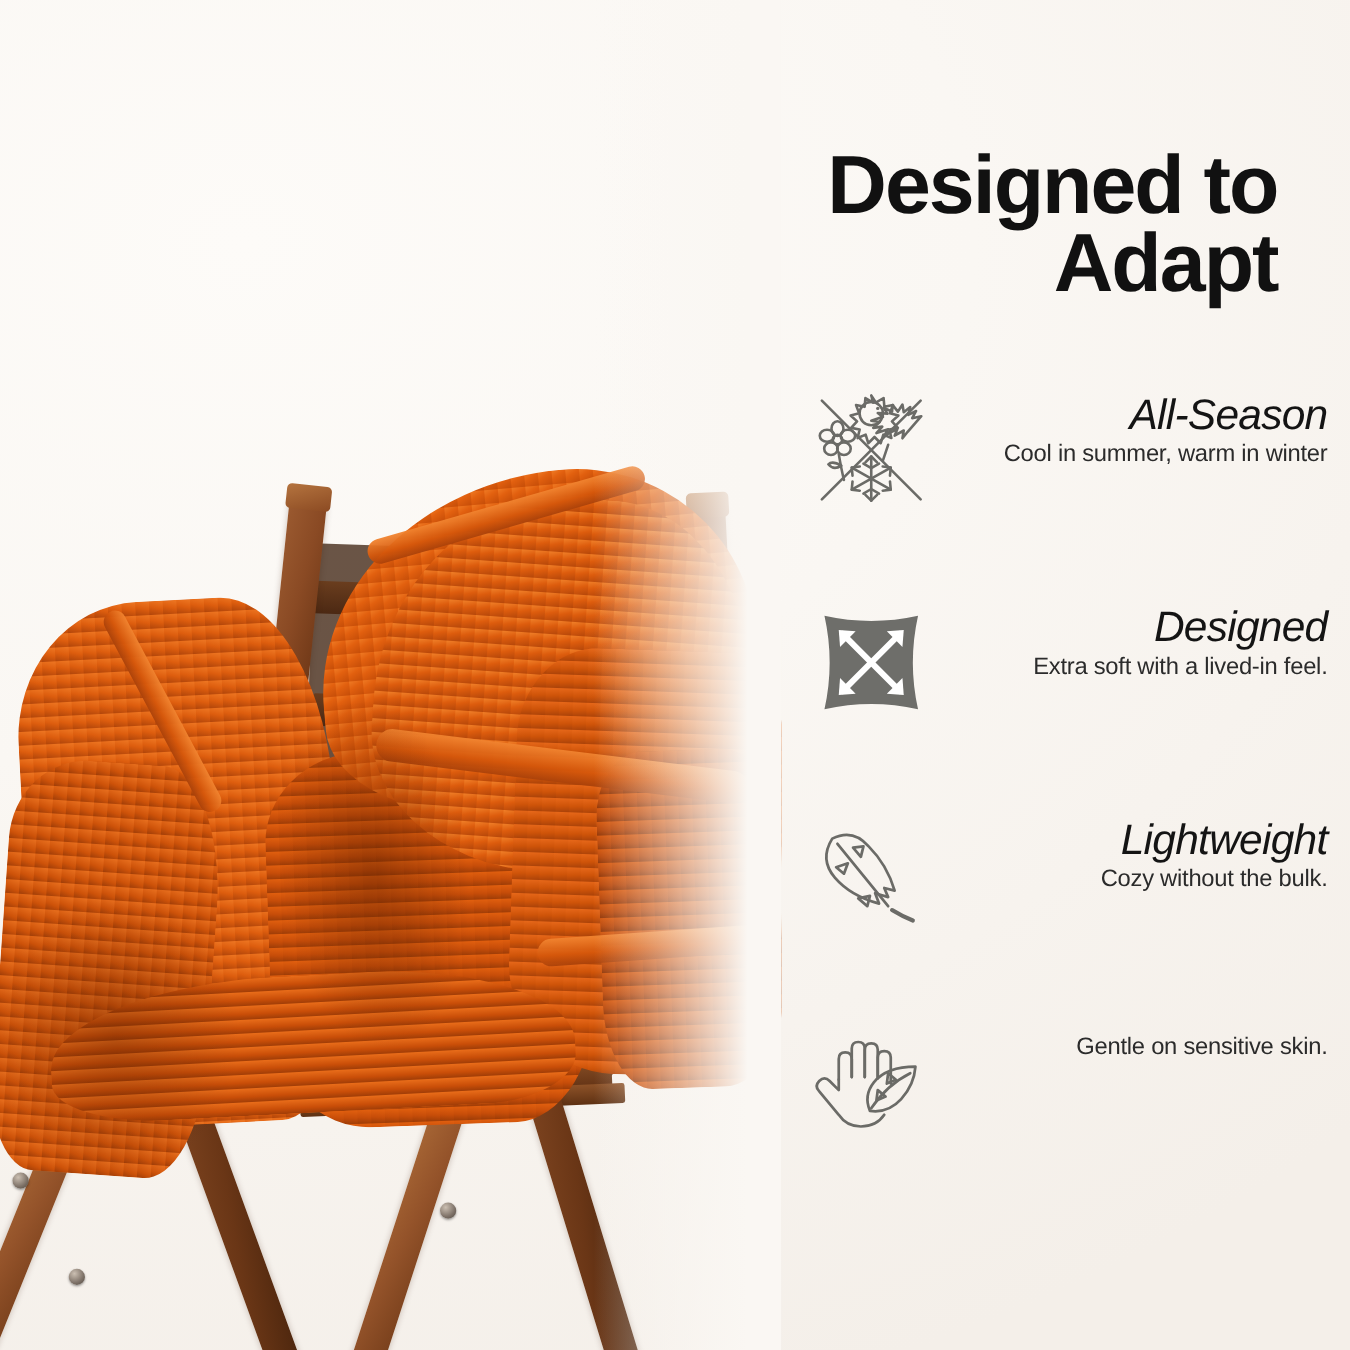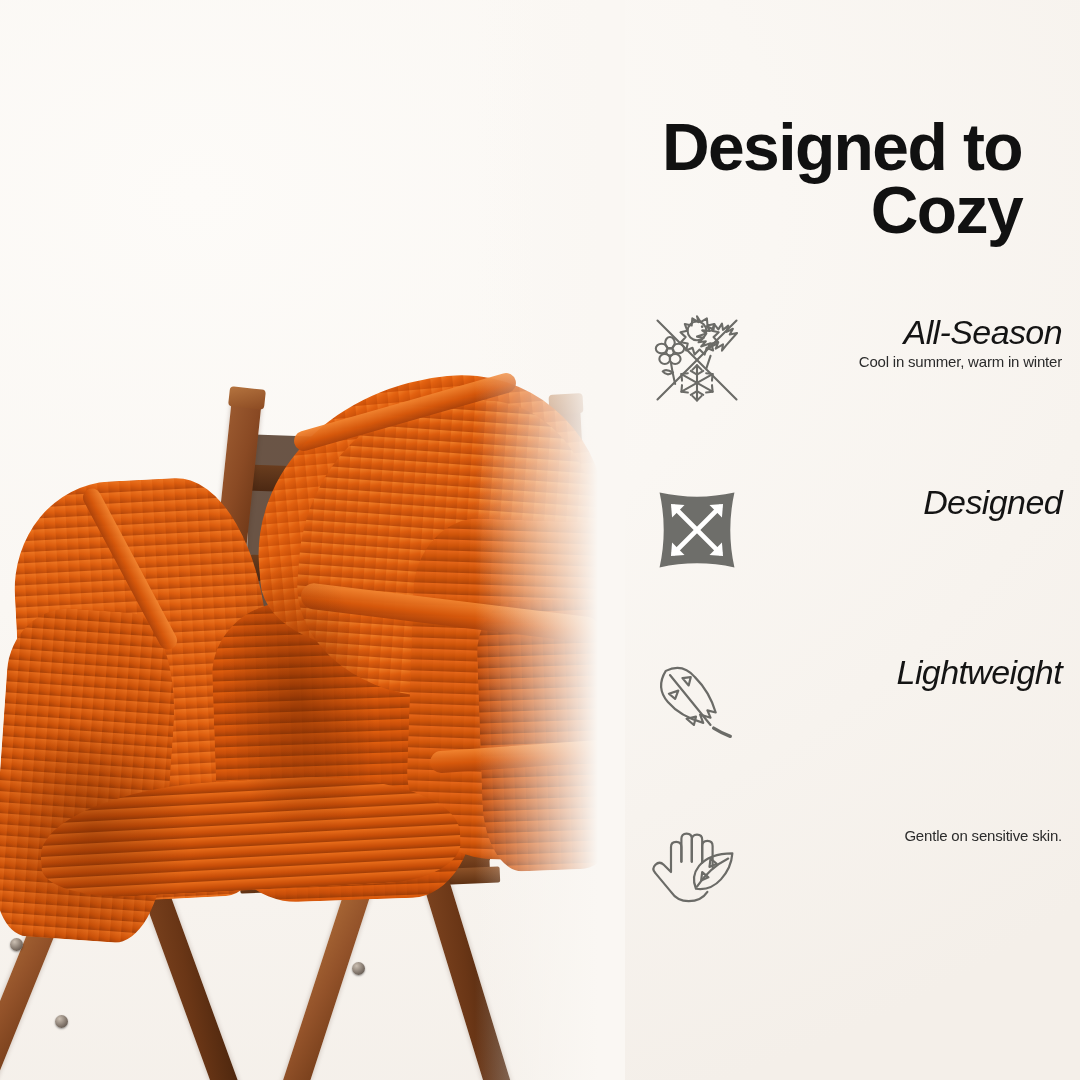--- a/index.html
+++ b/index.html
@@ -123,21 +123,21 @@
 
   #headline{position:absolute;right:58px;top:72px;width:400px;text-align:right;
      font-size:66px;line-height:.95;font-weight:700;color:#111111;letter-spacing:-1.6px;}
   #headline .l2{display:block;}
 
   #features{position:absolute;left:0;top:300px;width:460px;}
   .feature{position:relative;height:170px;}
   .f-icon{position:absolute;left:25px;top:8px;width:104px;height:104px;}
   .f-text{position:absolute;left:140px;right:18px;top:14px;text-align:right;}
   .f-title{font-size:34px;line-height:1.06;font-weight:400;color:#141414;letter-spacing:-.6px;font-style:italic;}
-  .f-sub{margin-top:3px;font-size:15px;line-height:1.15;color:#2b2b2b;letter-spacing:-.2px;}
+  .f-sub{margin-top:3px;font-size:19px;line-height:1.15;color:#2b2b2b;letter-spacing:-.2px;}
 </style>
 </head>
 <body>
 
 <div id="stage">
   <div id="bg-wash"></div>
 
   <div id="photo">
 
     <div>
@@ -188,21 +188,21 @@
       <div class="shade" id="sh3"></div>
     </div>
 
     <div id="photo-fade"></div>
   </div>
 
   <div id="panel">
 
     <h1 id="headline">
       <span>Designed to</span>
-      <span class="l2">Cozy</span>
+      <span class="l2">Adapt</span>
     </h1>
 
     <div id="features">
 
       <div class="feature">
         <div class="f-icon">
           <svg viewBox="0 0 100 100" width="104" height="104" fill="none" stroke="#6b6b67" stroke-width="2" stroke-linecap="round" stroke-linejoin="round">
 
             <line x1="12" y1="12" x2="88" y2="88"></line>
             <line x1="88" y1="12" x2="12" y2="88"></line>
@@ -253,38 +253,40 @@
             <g fill="#ffffff">
               <path d="M25 25 l13 1 -12 12 z"></path>
               <path d="M75 25 l-1 13 -12 -12 z"></path>
               <path d="M25 75 l1 -13 12 12 z"></path>
               <path d="M75 75 l-13 -1 12 -12 z"></path>
             </g>
           </svg>
         </div>
         <div class="f-text">
           <div class="f-title">Designed</div>
+          <div class="f-sub">Extra soft with a lived-in feel.</div>
         </div>
       </div>
 
       <div class="feature">
         <div class="f-icon">
           <svg viewBox="0 0 100 100" width="104" height="104" fill="none" stroke="#6b6b67" stroke-width="2.1" stroke-linecap="round" stroke-linejoin="round">
             <path d="M20 22 q16 -8 28 6 q14 14 20 34
                      l-8 -2 3 7 -10 -3 3 8
                      q-22 -6 -34 -20 q-12 -14 -2 -30 z"></path>
             <path d="M24 26 L63 74"></path>
             <path d="M23 44 l9 -3 -3 8z"></path>
             <path d="M40 68 l9 -2 -2 8z"></path>
             <path d="M36 29 l6 7 2 -8z"></path>
             <path d="M66 77 q8 5 16 8" stroke-width="3.2"></path>
           </svg>
         </div>
         <div class="f-text">
           <div class="f-title">Lightweight</div>
+          <div class="f-sub">Cozy without the bulk.</div>
         </div>
       </div>
 
       <div class="feature">
         <div class="f-icon">
           <svg viewBox="0 0 100 100" width="104" height="104" fill="none" stroke="#6b6b67" stroke-width="2.1" stroke-linecap="round" stroke-linejoin="round">
 
             <path d="M25 44 V28 q0 -5 5 -5 t5 5 v14"></path>
             <path d="M35 42 V20 q0 -5 5 -5 t5 5 v22"></path>
             <path d="M45 42 V21 q0 -5 5 -5 t5 5 v21"></path>

